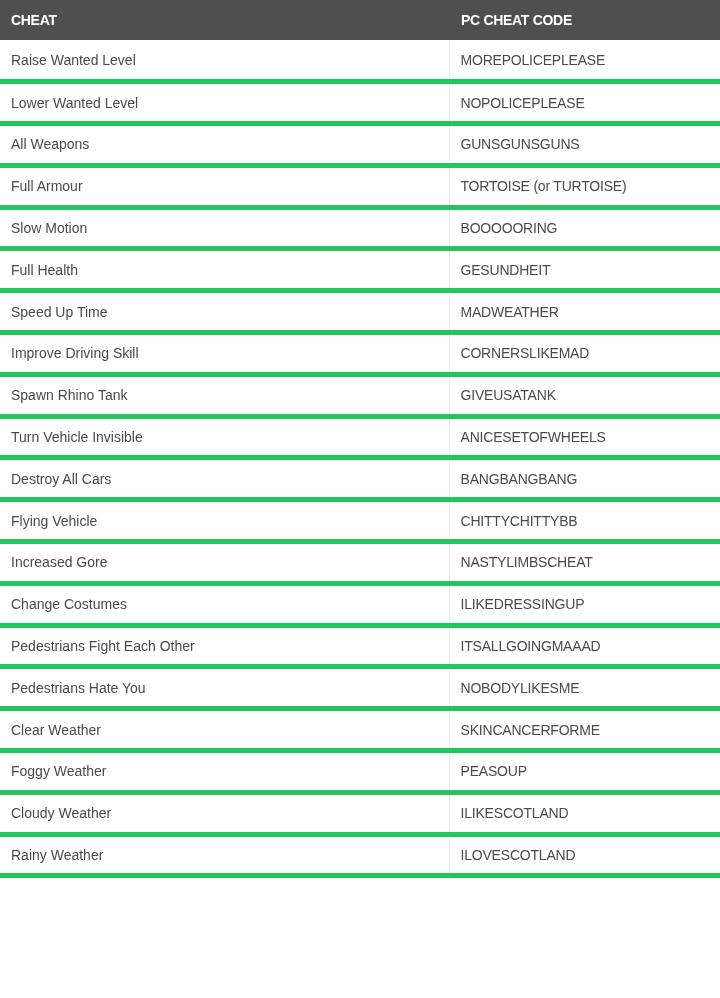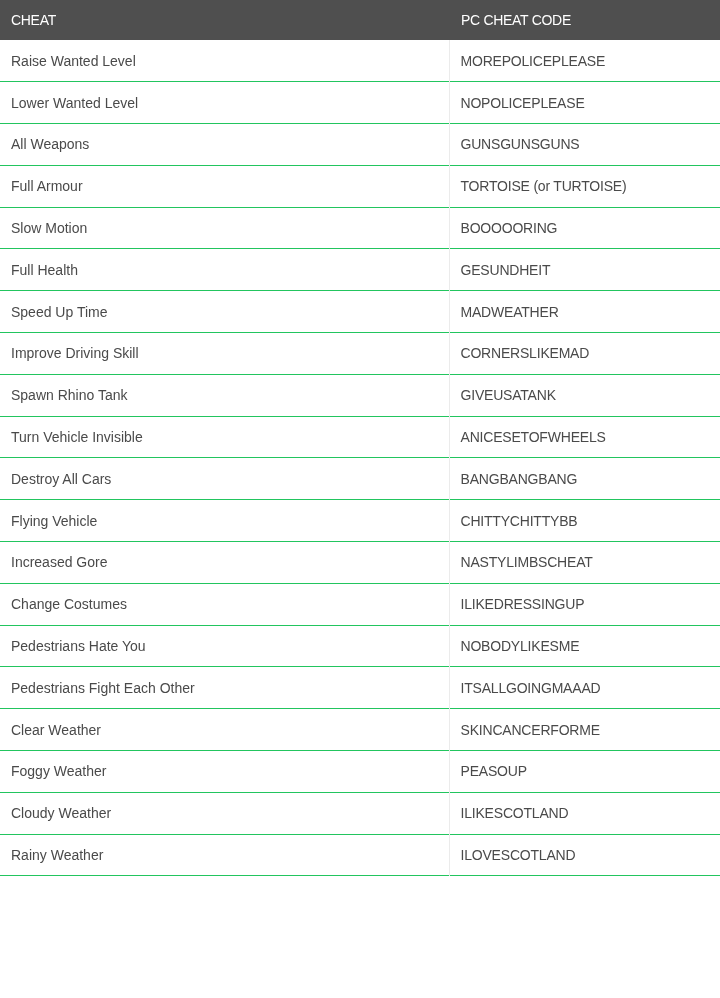--- a/index.html
+++ b/index.html
@@ -1,21 +1,21 @@
 <!DOCTYPE html>
 <html><head>
 <meta charset="utf-8">
 <style>
   html, body { margin: 0; padding: 0; background: #ffffff; }
   body { width: 720px; height: 998px; overflow: hidden; font-family: "Liberation Sans", sans-serif; }
   table { width: 720px; border-collapse: collapse; table-layout: fixed; }
   thead tr { background: #4f4f4f; height: 40px; }
-  th { color: #ffffff; font-weight: normal; font-size: 14px; text-align: left; padding: 0 0 0 11px; letter-spacing: -0.3px; }
+  th { color: #ffffff; font-weight: bold; font-size: 14px; text-align: left; padding: 0 0 0 11px; letter-spacing: -0.3px; }
   th.c2 { padding-left: 12px; }
-  tbody tr { height: 41.8px; border-bottom: 1px solid #22c55e; }
+  tbody tr { height: 41.8px; border-bottom: 5px solid #22c55e; }
   td { font-size: 14px; color: #4a4a4a; padding: 0 0 0 11px; white-space: nowrap; }
   td.c1 { width: 438px; border-right: 1px solid #ebebeb; }
   td.c2 { letter-spacing: -0.2px; }
   col.c1 { width: 449px; }
 </style>
 </head>
 <body>
 
 <table>
   <colgroup>
@@ -79,26 +79,26 @@
       </tr>
       <tr>
         <td class="c1">Increased Gore</td>
         <td class="c2">NASTYLIMBSCHEAT</td>
       </tr>
       <tr>
         <td class="c1">Change Costumes</td>
         <td class="c2">ILIKEDRESSINGUP</td>
       </tr>
       <tr>
+        <td class="c1">Pedestrians Fight Each Other</td>
+        <td class="c2">ITSALLGOINGMAAAD</td>
+      </tr>
+      <tr>
         <td class="c1">Pedestrians Hate You</td>
         <td class="c2">NOBODYLIKESME</td>
-      </tr>
-      <tr>
-        <td class="c1">Pedestrians Fight Each Other</td>
-        <td class="c2">ITSALLGOINGMAAAD</td>
       </tr>
       <tr>
         <td class="c1">Clear Weather</td>
         <td class="c2">SKINCANCERFORME</td>
       </tr>
       <tr>
         <td class="c1">Foggy Weather</td>
         <td class="c2">PEASOUP</td>
       </tr>
       <tr>

